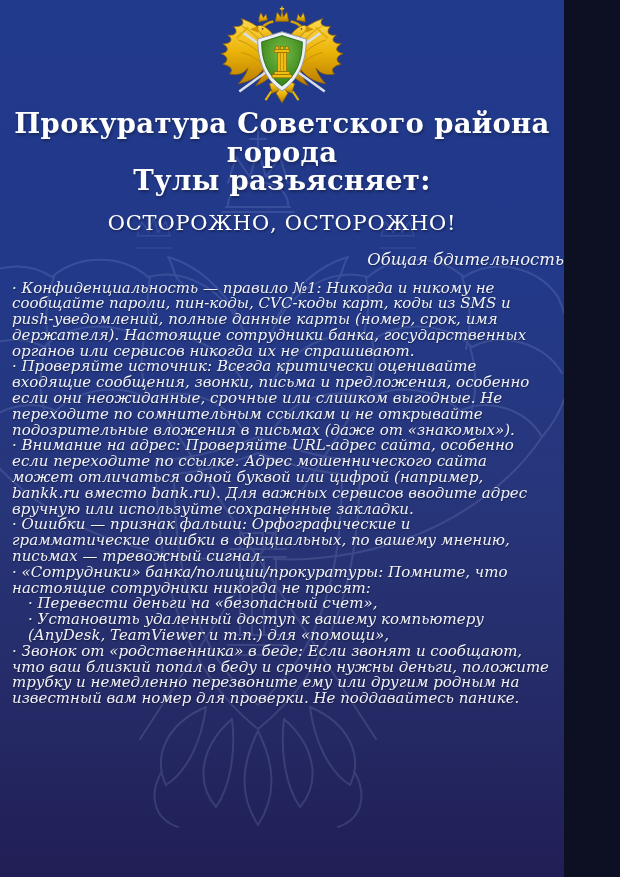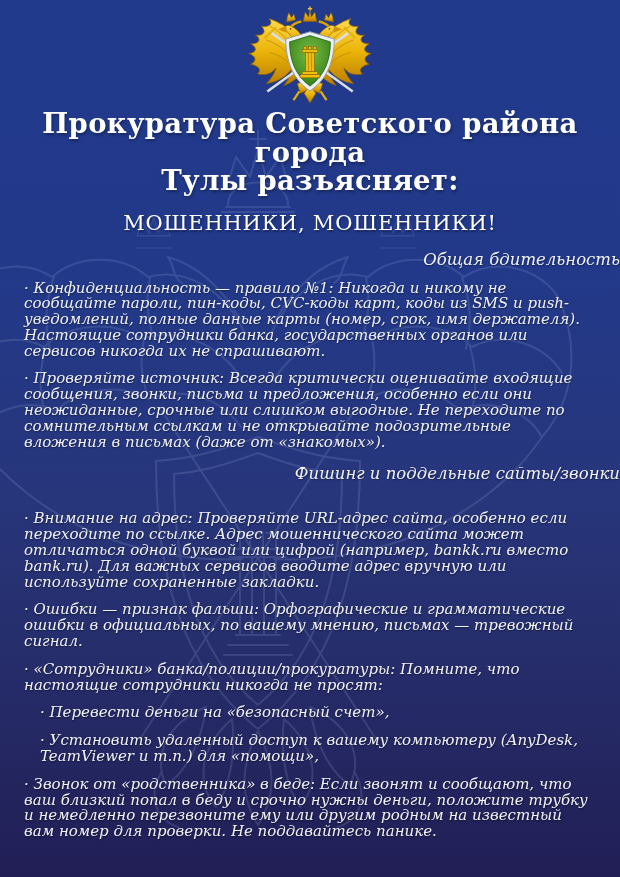--- a/index.html
+++ b/index.html
@@ -1,18 +1,18 @@
 <!DOCTYPE html>
 <html lang="ru"><head>
 <meta charset="utf-8">
 <style>
   html,body{margin:0;padding:0;background:#0d1022;}
   .poster{
     position:relative;
-    width:620px;height:877px;
+    width:564px;height:877px;
     overflow:hidden;
     background:linear-gradient(180deg,#223a8c 0%,#22398a 30%,#27367c 55%,#262e6c 74%,#211e55 100%);
     font-family:"DejaVu Serif","Liberation Serif",serif;
     color:#ffffff;
   }
   .watermark{
     position:absolute;left:-90px;top:118px;width:700px;height:712px;
     opacity:.17;pointer-events:none;
   }
   .content{position:relative;z-index:1;}
@@ -35,21 +35,21 @@
   .sec-h{
     margin:15px 0 12px;text-align:right;font-weight:400;
     font-style:italic;font-size:16.5px;color:#f2f3f8;
     text-shadow:.5px 1px 1.5px rgba(0,0,0,.45);
   }
   .sec-phishing .sec-h{margin:14px 0 28px;}
   .body{
     padding:0 12px;font-style:italic;font-size:15px;line-height:15.8px;
     color:#f2f3f8;text-shadow:.5px 1px 1.5px rgba(0,0,0,.45);
   }
-  .body p{margin:12px;}
+  .body p{margin:0;}
   .body p.indent{padding-left:16px;}
 </style>
 </head>
 <body>
 
 <div class="poster">
 
   <svg class="watermark" viewBox="0 0 700 710" fill="none" stroke="#a8b8e8" stroke-width="2" stroke-linejoin="round" stroke-linecap="round">
 
     <path d="M316,88 L380,88 M312,93 L384,93"></path>
@@ -151,33 +151,32 @@
           <rect x="70.5" y="48.1" width="9" height="19.5"></rect>
           <rect x="67" y="67.6" width="16" height="3"></rect>
           <rect x="64.8" y="70.6" width="20.4" height="3.4"></rect>
         </g>
         <path d="M73.4,48.5 V67.3 M76.6,48.5 V67.3" stroke="#a87803" stroke-width="0.7"></path>
       </svg>
     </div>
 
     <h1 class="title"><span>Прокуратура Советского района города</span><br><span>Тулы разъясняет:</span></h1>
 
-    <div class="alert">МОШЕННИКИ, МОШЕННИКИ!</div>
+    <div class="alert">ОСТОРОЖНО, ОСТОРОЖНО!</div>
 
 
     <section class="sec-vigilance">
       <h2 class="sec-h">Общая бдительность</h2>
       <div class="body">
         <p>· Конфиденциальность — правило №1: Никогда и никому не сообщайте пароли, пин-коды, CVC-коды карт, коды из SMS и push-уведомлений, полные данные карты (номер, срок, имя держателя). Настоящие сотрудники банка, государственных органов или сервисов никогда их не спрашивают.</p>
         <p>· Проверяйте источник: Всегда критически оценивайте входящие сообщения, звонки, письма и предложения, особенно если они неожиданные, срочные или слишком выгодные. Не переходите по сомнительным ссылкам и не открывайте подозрительные вложения в письмах (даже от «знакомых»).</p>
       </div>
     </section>
 
     <section class="sec-phishing">
-      <h2 class="sec-h">Фишинг и поддельные сайты/звонки</h2>
       <div class="body">
         <p>· Внимание на адрес: Проверяйте URL-адрес сайта, особенно если переходите по ссылке. Адрес мошеннического сайта может отличаться одной буквой или цифрой (например, bankk.ru вместо bank.ru). Для важных сервисов вводите адрес вручную или используйте сохраненные закладки.</p>
         <p>· Ошибки — признак фальши: Орфографические и грамматические ошибки в официальных, по вашему мнению, письмах — тревожный сигнал.</p>
         <p>· «Сотрудники» банка/полиции/прокуратуры: Помните, что настоящие сотрудники никогда не просят:</p>
         <p class="indent">· Перевести деньги на «безопасный счет»,</p>
         <p class="indent">· Установить удаленный доступ к вашему компьютеру (AnyDesk, TeamViewer и т.п.) для «помощи»,</p>
         <p>· Звонок от «родственника» в беде: Если звонят и сообщают, что ваш близкий попал в беду и срочно нужны деньги, положите трубку и немедленно перезвоните ему или другим родным на известный вам номер для проверки. Не поддавайтесь панике.</p>
       </div>
     </section>
 

